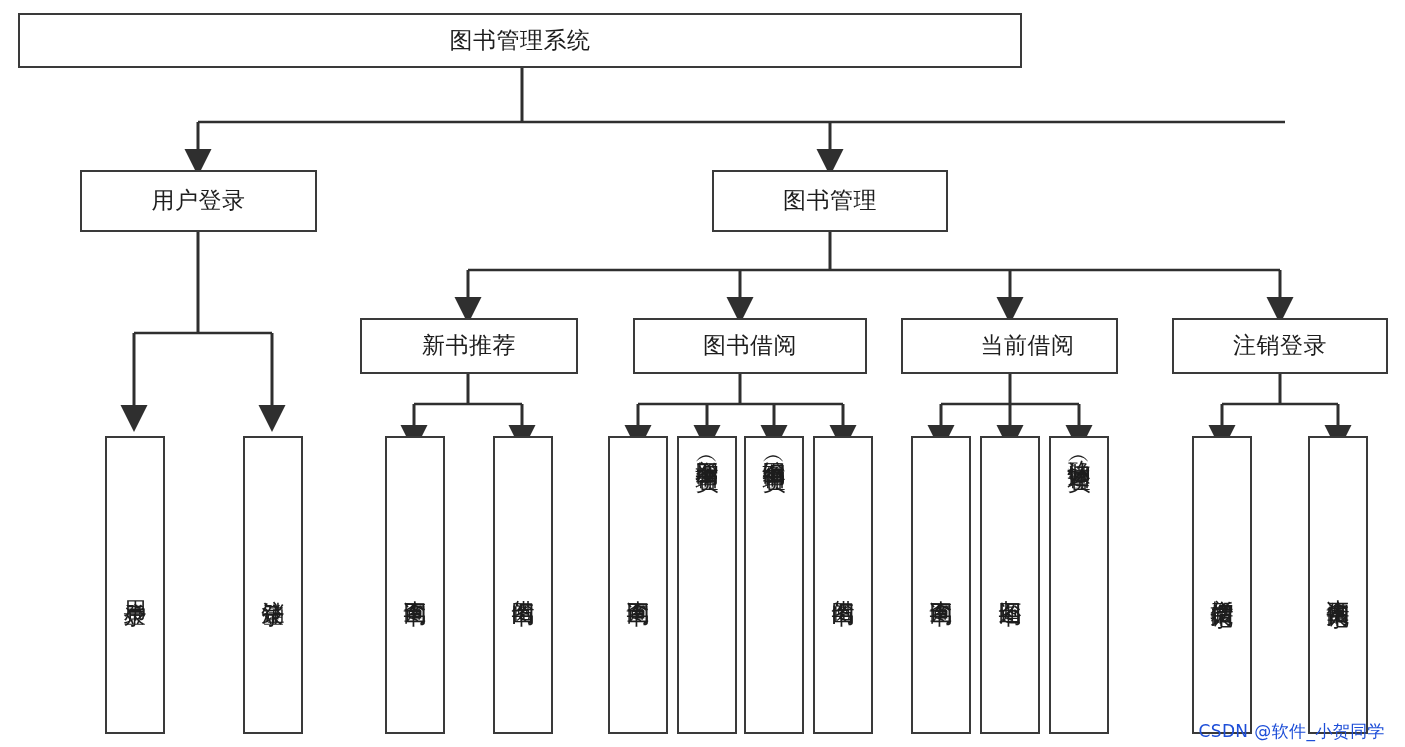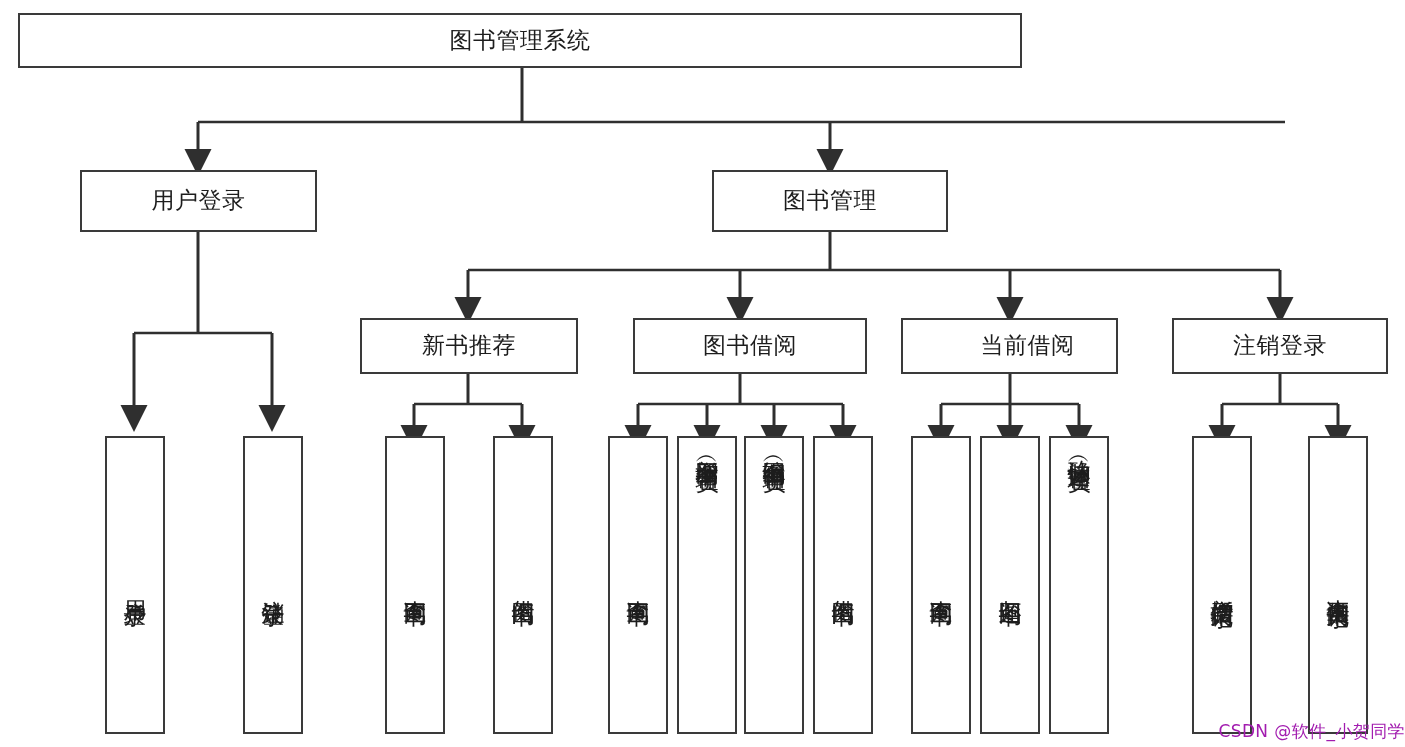--- a/index.html
+++ b/index.html
@@ -66,24 +66,24 @@
     letter-spacing: 1.5px;
     white-space: normal;
     max-height: 286px;
   }
   .node.leaf.centered {
     align-items: center;
     padding-top: 0;
   }
   .watermark {
     position: absolute;
-    right: 0;
+    right: 20px;
     bottom: 4px;
     font-size: 17px;
-    color: #a21caf;
+    color: #1d4ed8;
     letter-spacing: 0.4px;
     z-index: 5;
     white-space: nowrap;
     font-family: "DejaVu Sans", "Liberation Sans", sans-serif;
   }
 </style>
 </head>
 <body>
 
 <div id="canvas">

